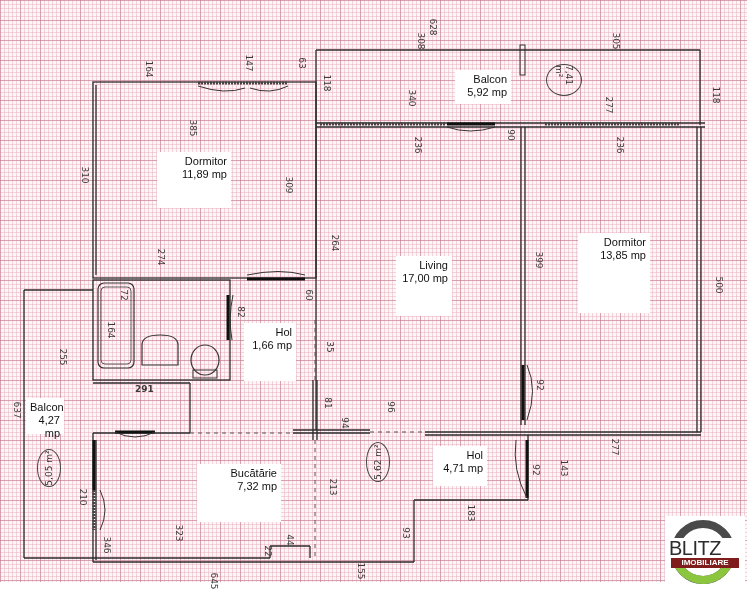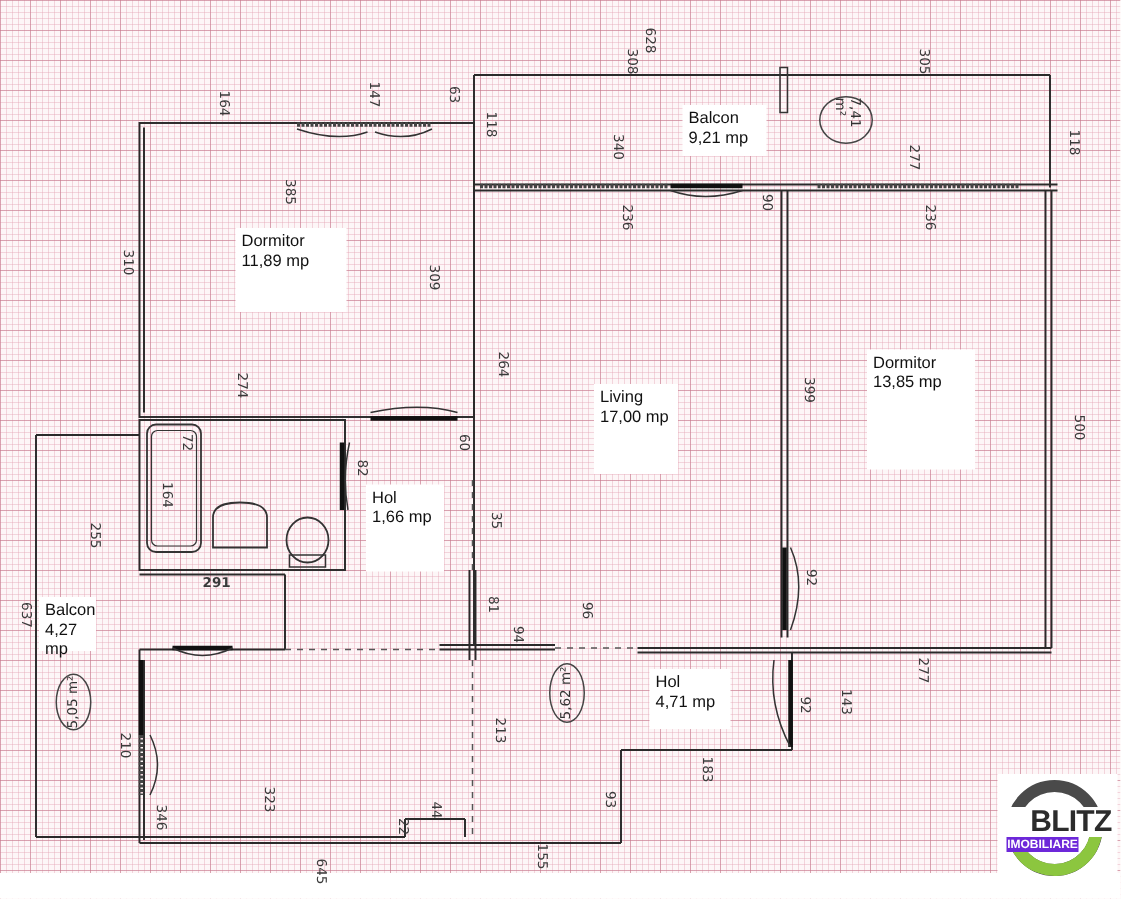--- a/index.html
+++ b/index.html
@@ -8,30 +8,30 @@
     background-image:
       linear-gradient(to right, rgba(196,120,140,0.55) 1px, transparent 1px),
       linear-gradient(to bottom, rgba(196,120,140,0.55) 1px, transparent 1px),
       linear-gradient(to right, rgba(230,170,185,0.45) 1px, transparent 1px),
       linear-gradient(to bottom, rgba(230,170,185,0.45) 1px, transparent 1px);
     background-size:20px 20px,20px 20px,4px 4px,4px 4px;
     font-family:"Liberation Sans", sans-serif;}
   #plan .bottom-strip{position:absolute;left:0;top:582px;width:747px;height:17px;background:#ffffff;}
   svg.walls{position:absolute;left:0;top:0;}
   .label{position:absolute;background:#ffffff;font-size:11px;line-height:13px;color:#111;padding:3px 4px;box-sizing:border-box;}
-  .label span{display:block;}
+  .label span{display:block;text-align:right;}
   .dim{position:absolute;font-size:9px;color:#3a3a3a;font-family:"DejaVu Sans",sans-serif;white-space:nowrap;}
   .rot{transform:rotate(-90deg);transform-origin:center;}
   .rot90{transform:rotate(90deg);transform-origin:center;}
   .circle-note{position:absolute;border:1px solid #444;border-radius:50%;font-size:9px;color:#333;display:flex;align-items:center;justify-content:center;font-family:"DejaVu Sans",sans-serif;}
   .logo{position:absolute;left:665px;top:516px;width:80px;height:80px;background:#fff;}
   .logo-ring{position:absolute;left:6px;top:4px;width:64px;height:64px;border-radius:50%;border:8px solid #4a4a4a;box-sizing:border-box;}
   .logo-arc{position:absolute;left:6px;top:4px;width:64px;height:64px;border-radius:50%;border:8px solid transparent;border-bottom-color:#8cc63f;border-right-color:#8cc63f;box-sizing:border-box;transform:rotate(20deg);}
-  .logo-text1{position:absolute;left:4px;top:22px;width:72px;text-align:right;font-weight:bold;font-size:20px;line-height:20px;color:#2c2c2c;background:#fff;letter-spacing:-0.5px;}
-  .logo-text2{position:absolute;left:6px;top:42px;width:48px;text-align:center;font-weight:bold;font-size:8px;line-height:10px;color:#fff;background:#6d28d9;}
+  .logo-text1{position:absolute;left:4px;top:22px;width:72px;text-align:left;font-weight:normal;font-size:20px;line-height:20px;color:#2c2c2c;background:#fff;letter-spacing:-0.5px;}
+  .logo-text2{position:absolute;left:6px;top:42px;width:68px;text-align:center;font-weight:bold;font-size:8px;line-height:10px;color:#fff;background:#7f1d1d;}
 </style>
 </head>
 <body>
 
 <div id="plan">
   <div class="bottom-strip"></div>
 
   <svg class="walls" width="747" height="599">
     <g stroke="#2a2a2a" stroke-width="1.3" fill="none">
 
@@ -124,37 +124,41 @@
 
     <rect x="520" y="45" width="5" height="30" fill="none" stroke="#333" stroke-width="1"></rect>
   </svg>
 
   <div class="label" style="left:157px;top:152px;width:74px;height:56px;">
     <span>Dormitor</span>
     <span>11,89 mp</span>
   </div>
   <div class="label" style="left:455px;top:70px;width:56px;height:34px;">
     <span>Balcon</span>
-    <span>9,21 mp</span>
+    <span>5,92 mp</span>
   </div>
   <div class="label" style="left:578px;top:233px;width:72px;height:80px;">
     <span>Dormitor</span>
     <span>13,85 mp</span>
   </div>
   <div class="label" style="left:396px;top:256px;width:56px;height:60px;">
     <span>Living</span>
     <span>17,00 mp</span>
   </div>
   <div class="label" style="left:244px;top:323px;width:52px;height:58px;">
     <span>Hol</span>
     <span>1,66 mp</span>
   </div>
   <div class="label" style="left:26px;top:398px;width:38px;height:36px;">
     <span>Balcon</span>
     <span>4,27 mp</span>
+  </div>
+  <div class="label" style="left:197px;top:464px;width:84px;height:58px;">
+    <span>Bucătărie</span>
+    <span>7,32 mp</span>
   </div>
   <div class="label" style="left:433px;top:446px;width:54px;height:40px;">
     <span>Hol</span>
     <span>4,71 mp</span>
   </div>
 
   <div class="circle-note rot90" style="left:548px;top:62px;width:30px;height:34px;">7,41 m²</div>
   <div class="circle-note rot" style="left:358px;top:450px;width:38px;height:22px;">5,62 m²</div>
   <div class="circle-note rot" style="left:30px;top:456px;width:36px;height:22px;">5,05 m²</div>
 

